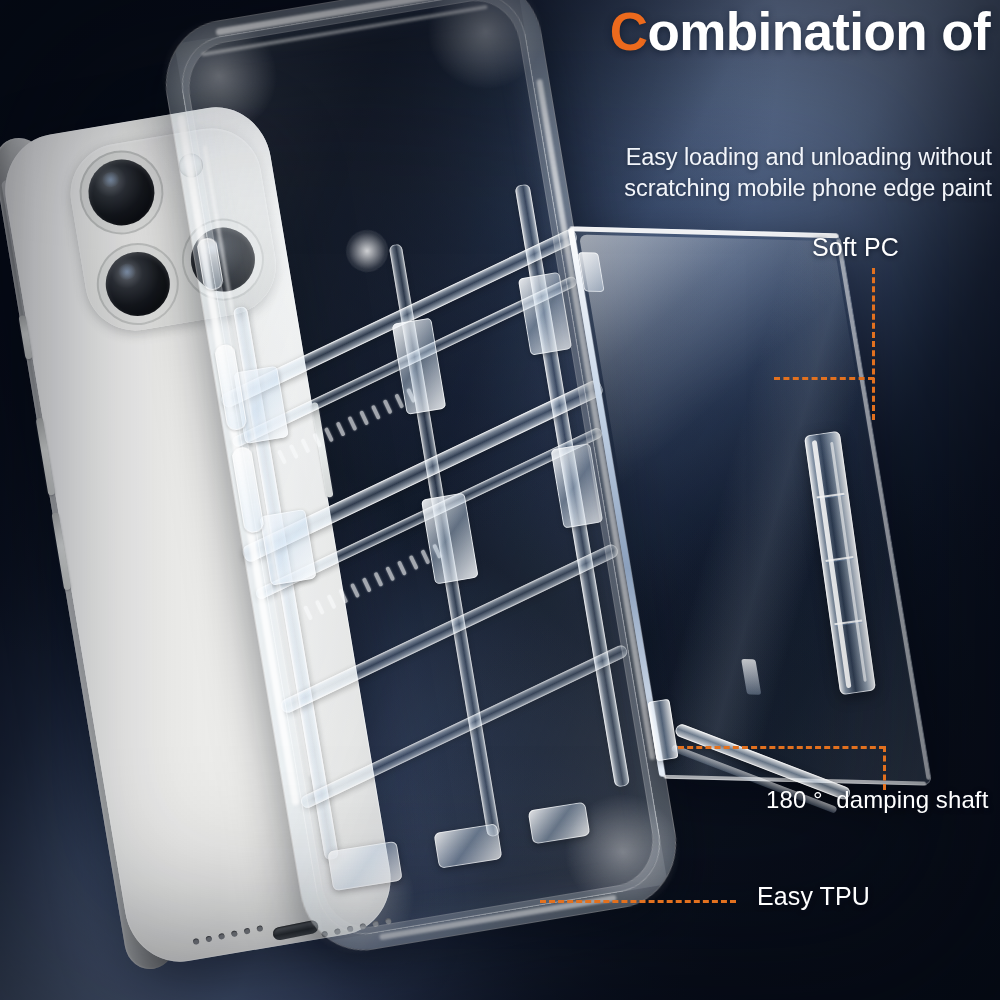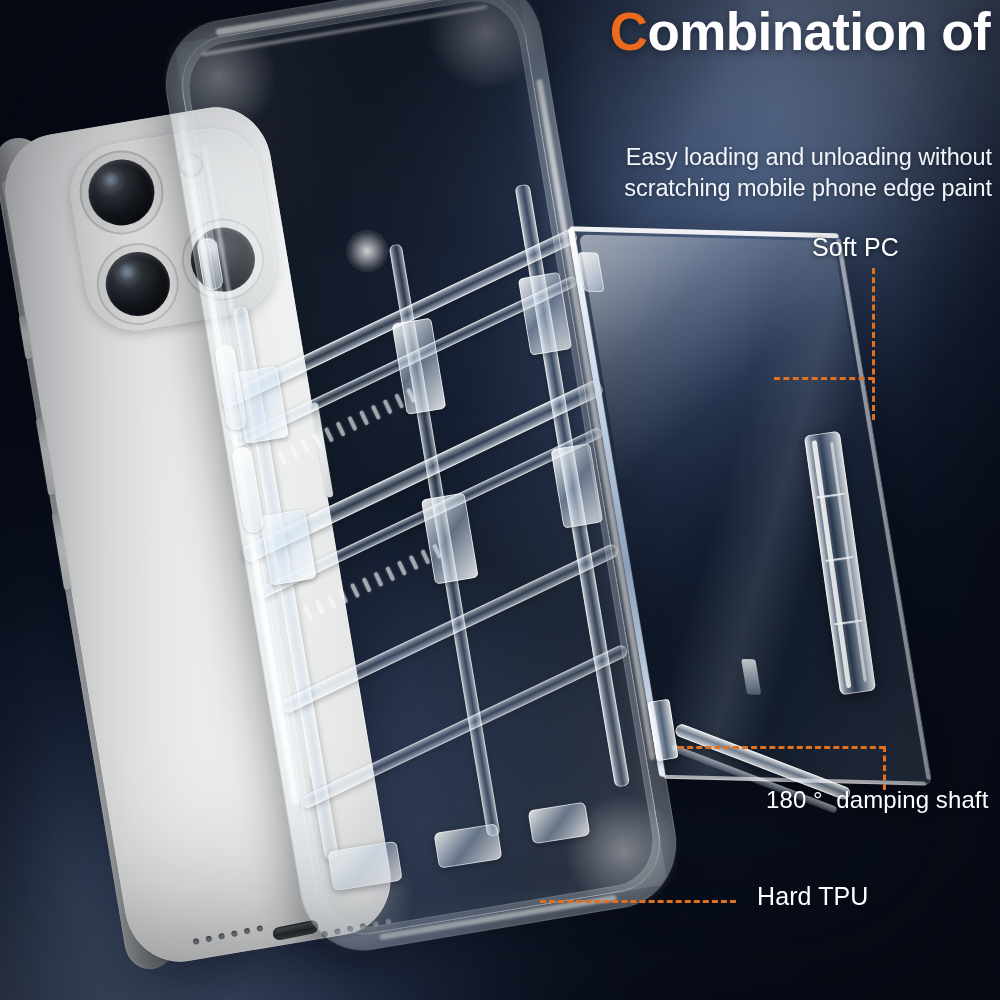--- a/index.html
+++ b/index.html
@@ -493,15 +493,15 @@
   <div class="dash-h" id="damp-h"></div>
   <div class="dash-v" id="damp-v"></div>
   <div class="dash-h" id="tpu-h"></div>
 
   <div class="headline"><span class="accent">C</span><span>ombination of</span><br></div>
 
   <div class="subtitle"><span>Easy loading and unloading without</span><br><span>scratching mobile phone edge paint</span></div>
 
   <div class="callout-label" id="label-hard-pc">Soft PC</div>
   <div class="callout-label" id="label-damping">180 °  damping shaft</div>
-  <div class="callout-label" id="label-soft-tpu">Hard TPU</div>
+  <div class="callout-label" id="label-soft-tpu">Easy TPU</div>
 
 </div>
 
 </body></html>

